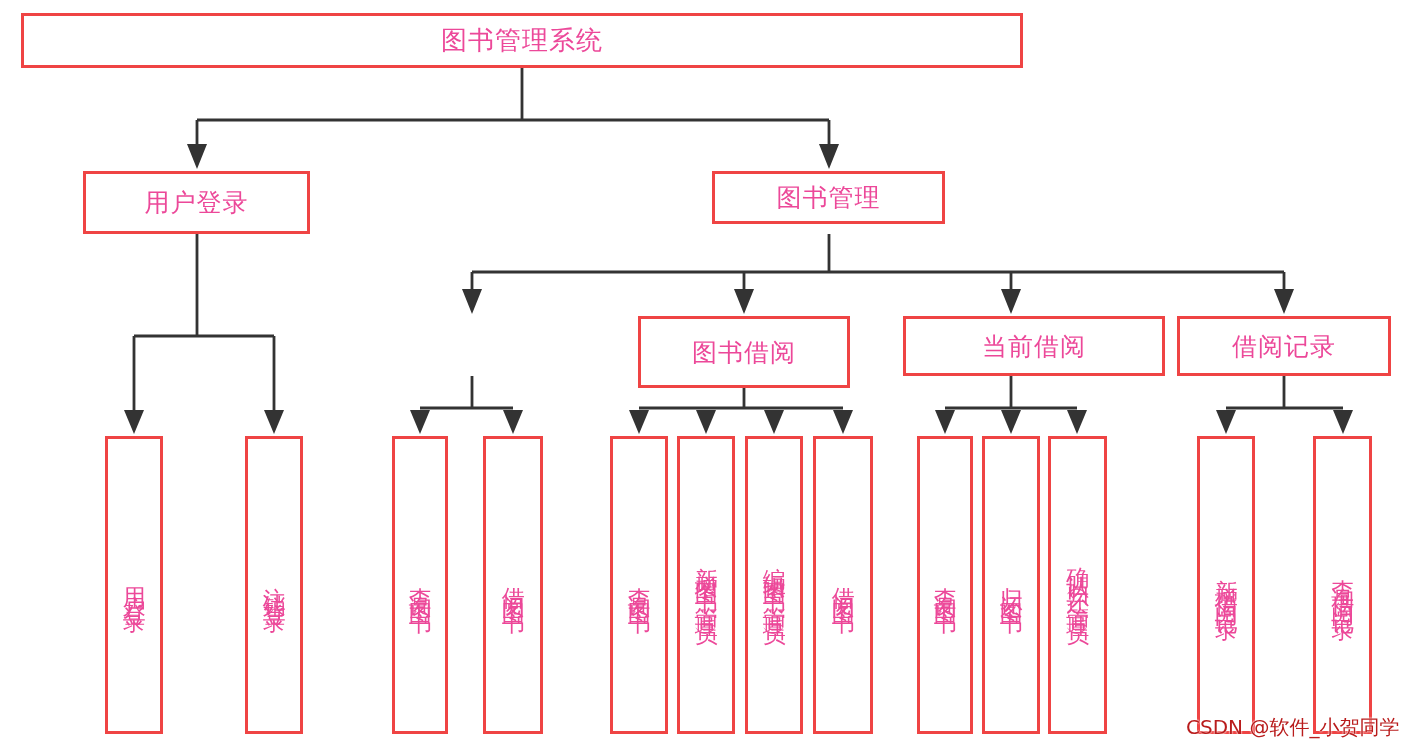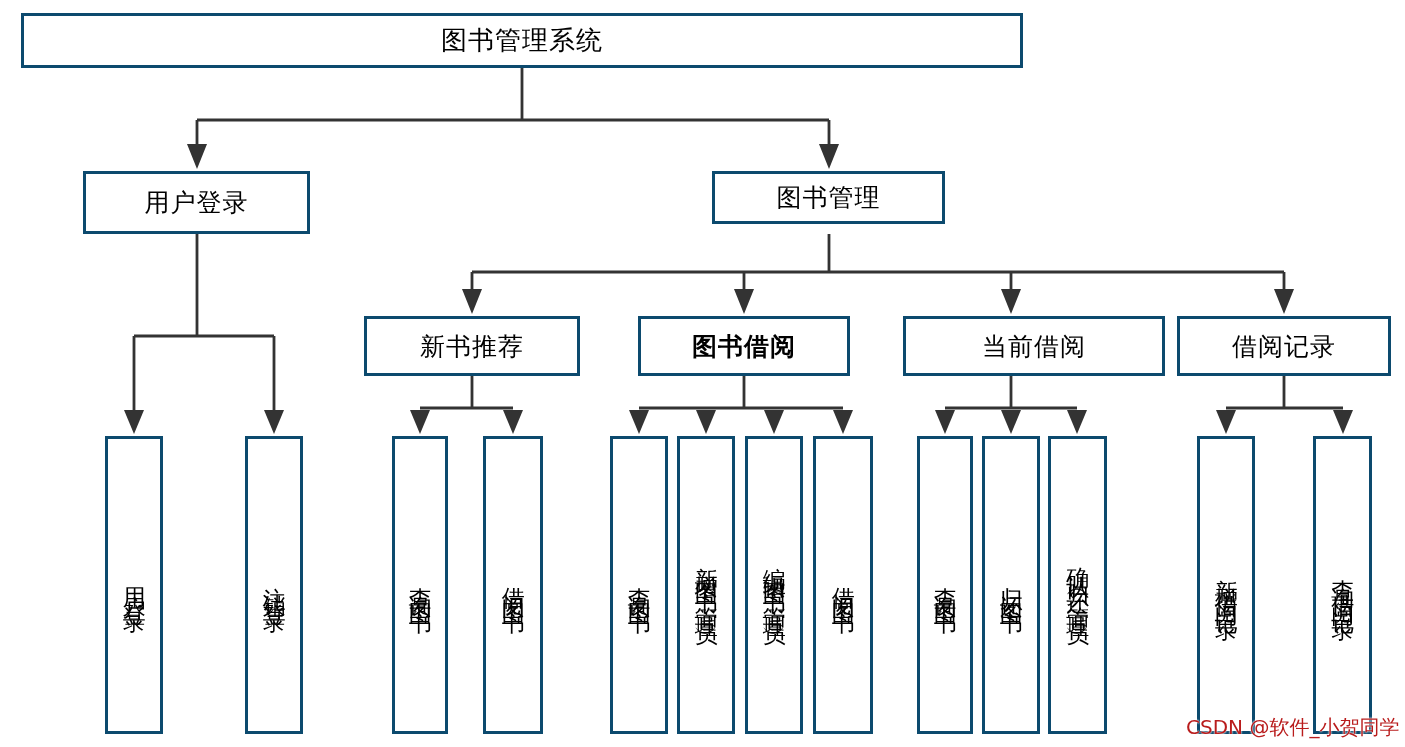--- a/index.html
+++ b/index.html
@@ -14,22 +14,22 @@
   svg.connectors {
     position: absolute;
     left: 0; top: 0;
     width: 1405px; height: 747px;
     z-index: 1;
   }
   .node {
     position: absolute;
     box-sizing: border-box;
     background: #ffffff;
-    border: 3px solid #0c4a6e;
-    color: #000000;
+    border: 3px solid #ef4444;
+    color: #ec4899;
     display: flex;
     align-items: center;
     justify-content: center;
     z-index: 2;
   }
   .root-node  { font-size: 26px; letter-spacing: 1px; }
   .hnode      { font-size: 25px; letter-spacing: 1px; }
   .leaf {
     writing-mode: vertical-rl;
     text-orientation: mixed;
@@ -85,22 +85,21 @@
       <polygon points="1216,410 1236,410 1226,434"></polygon>
       <polygon points="1333,410 1353,410 1343,434"></polygon>
     </g>
   </svg>
 
   <div class="node root-node" style="left:21px; top:13px; width:1002px; height:55px;">图书管理系统</div>
 
   <div class="node hnode" style="left:83px; top:171px; width:227px; height:63px;">用户登录</div>
   <div class="node hnode" style="left:712px; top:171px; width:233px; height:53px;">图书管理</div>
 
-  <div class="node hnode" style="left:364px; top:316px; width:216px; height:60px;">新书推荐</div>
-  <div class="node hnode" style="left:638px; top:316px; width:212px; height:60px;font-weight:bold;">图书借阅</div>
+  <div class="node hnode" style="left:638px; top:316px; width:212px; height:72px;">图书借阅</div>
   <div class="node hnode" style="left:903px; top:316px; width:262px; height:60px;">当前借阅</div>
   <div class="node hnode" style="left:1177px; top:316px; width:214px; height:60px;">借阅记录</div>
 
   <div class="node leaf" style="left:105px; top:436px; width:58px; height:298px;">用户登录</div>
   <div class="node leaf" style="left:245px; top:436px; width:58px; height:298px;">注销登录</div>
 
   <div class="node leaf" style="left:392px; top:436px; width:56px; height:298px;">查询图书</div>
   <div class="node leaf" style="left:483px; top:436px; width:60px; height:298px;">借阅图书</div>
 
   <div class="node leaf" style="left:610px; top:436px; width:58px; height:298px;">查询图书</div>

